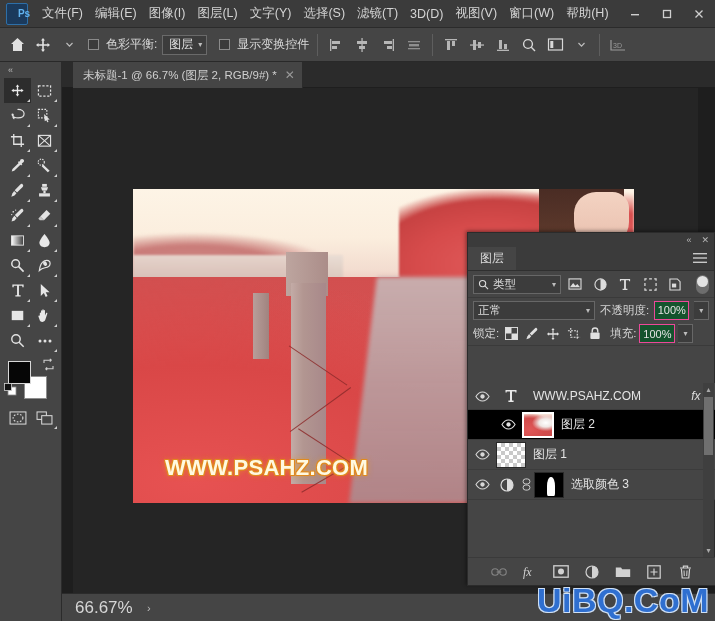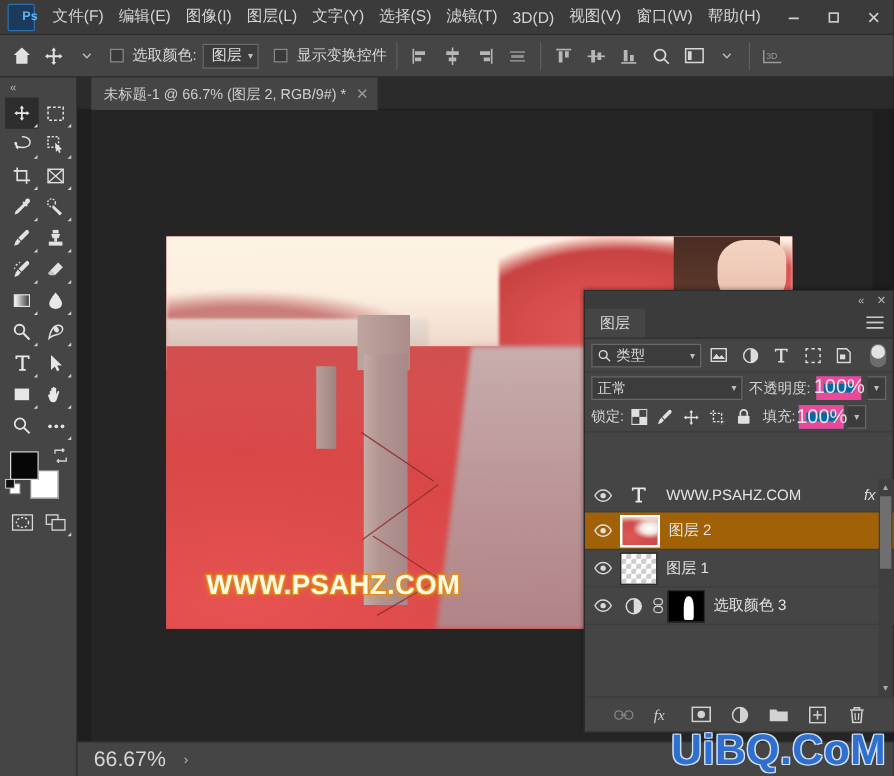--- a/index.html
+++ b/index.html
@@ -263,38 +263,38 @@
     border-radius:50%;background:#e2e2e2;
   }
   #lp-blend{
     height:24px;display:flex;align-items:center;padding:0 5px;gap:5px;
   }
   #blend-select{
     width:125px;height:19px;background:#3c3c3c;border:1px solid #676767;
     display:flex;align-items:center;padding:0 4px;color:#dcdcdc;font-size:11.5px;
   }
   .numbox{
-    width:36px;height:19px;background:#0369a1;border:6px solid #ec4899;
-    display:flex;align-items:center;justify-content:center;color:#e4e4e4;font-size:16px;
+    width:36px;height:19px;background:#14532d;border:1px solid #ec4899;
+    display:flex;align-items:center;justify-content:center;color:#e4e4e4;font-size:11px;
   }
   .stepper{ width:15px;height:19px;background:#3c3c3c;border:1px solid #676767;border-left:none;
     display:flex;align-items:center;justify-content:center;color:#bdbdbd;font-size:8px; }
   #lp-lock{
     height:24px;display:flex;align-items:center;padding:0 5px;gap:3px;
     border-bottom:1px solid #3a3a3a;
   }
   .lockicon{ width:18px;height:18px;display:flex;align-items:center;justify-content:center;color:#e0e0e0; }
   .lbl{ color:#d4d4d4;font-size:11.5px;white-space:nowrap; }
 
   #lp-list{ position:absolute;left:0;top:150px;width:248px;height:174px;overflow:hidden; }
   .layer-row{
     height:30px;display:flex;align-items:center;
     border-bottom:1px solid #3c3c3c;background:#454545;
   }
-  .layer-row.selected{ background:#a16207; }
+  .layer-row.selected{ background:#000000;padding-left:26px; }
   .eye{ width:28px;height:30px;display:flex;align-items:center;justify-content:center;color:#d8d8d8; }
   .thumb{
     width:30px;height:26px;margin-right:7px;border:1px solid #2a2a2a;flex:0 0 auto;
   }
   .thumb.photo{
     border:2px solid #ffffff;width:32px;height:26px;
     background:
       radial-gradient(ellipse at 78% 40%,#ffffff 0%,#efe7e4 22%,rgba(239,231,228,0) 45%),
       radial-gradient(ellipse at 20% 70%,#e05858 0%,#d14b4b 50%,rgba(209,75,75,0) 75%),
       linear-gradient(180deg,#f6e8dc 0%,#d85454 38%,#c94a4a 100%);
@@ -393,21 +393,21 @@
         <path d="M8 1 L10 3.5 L8.8 3.5 L8.8 7.2 L12.5 7.2 L12.5 6 L15 8 L12.5 10 L12.5 8.8 L8.8 8.8 L8.8 12.5 L10 12.5 L8 15 L6 12.5 L7.2 12.5 L7.2 8.8 L3.5 8.8 L3.5 10 L1 8 L3.5 6 L3.5 7.2 L7.2 7.2 L7.2 3.5 L6 3.5 Z" fill="#e2e2e2"></path>
       </svg>
   </div>
   <div class="opt-btn">
     <svg width="9" height="9" viewBox="0 0 9 9">
         <path d="M1.5 3 L4.5 6.2 L7.5 3" stroke="#bdbdbd" stroke-width="1.2" fill="none"></path>
       </svg>
   </div>
   <div class="opt-group" style="margin-left:6px">
     <div class="chk"></div>
-    <span class="opt-label">选取颜色:</span>
+    <span class="opt-label">色彩平衡:</span>
     <div class="opt-select">
       <span>图层</span>
       <span class="caret">▾</span>
     </div>
   </div>
   <div class="opt-group" style="margin-left:10px">
     <div class="chk"></div>
     <span class="opt-label">显示变换控件</span>
   </div>
   <div class="opt-sep"></div>

